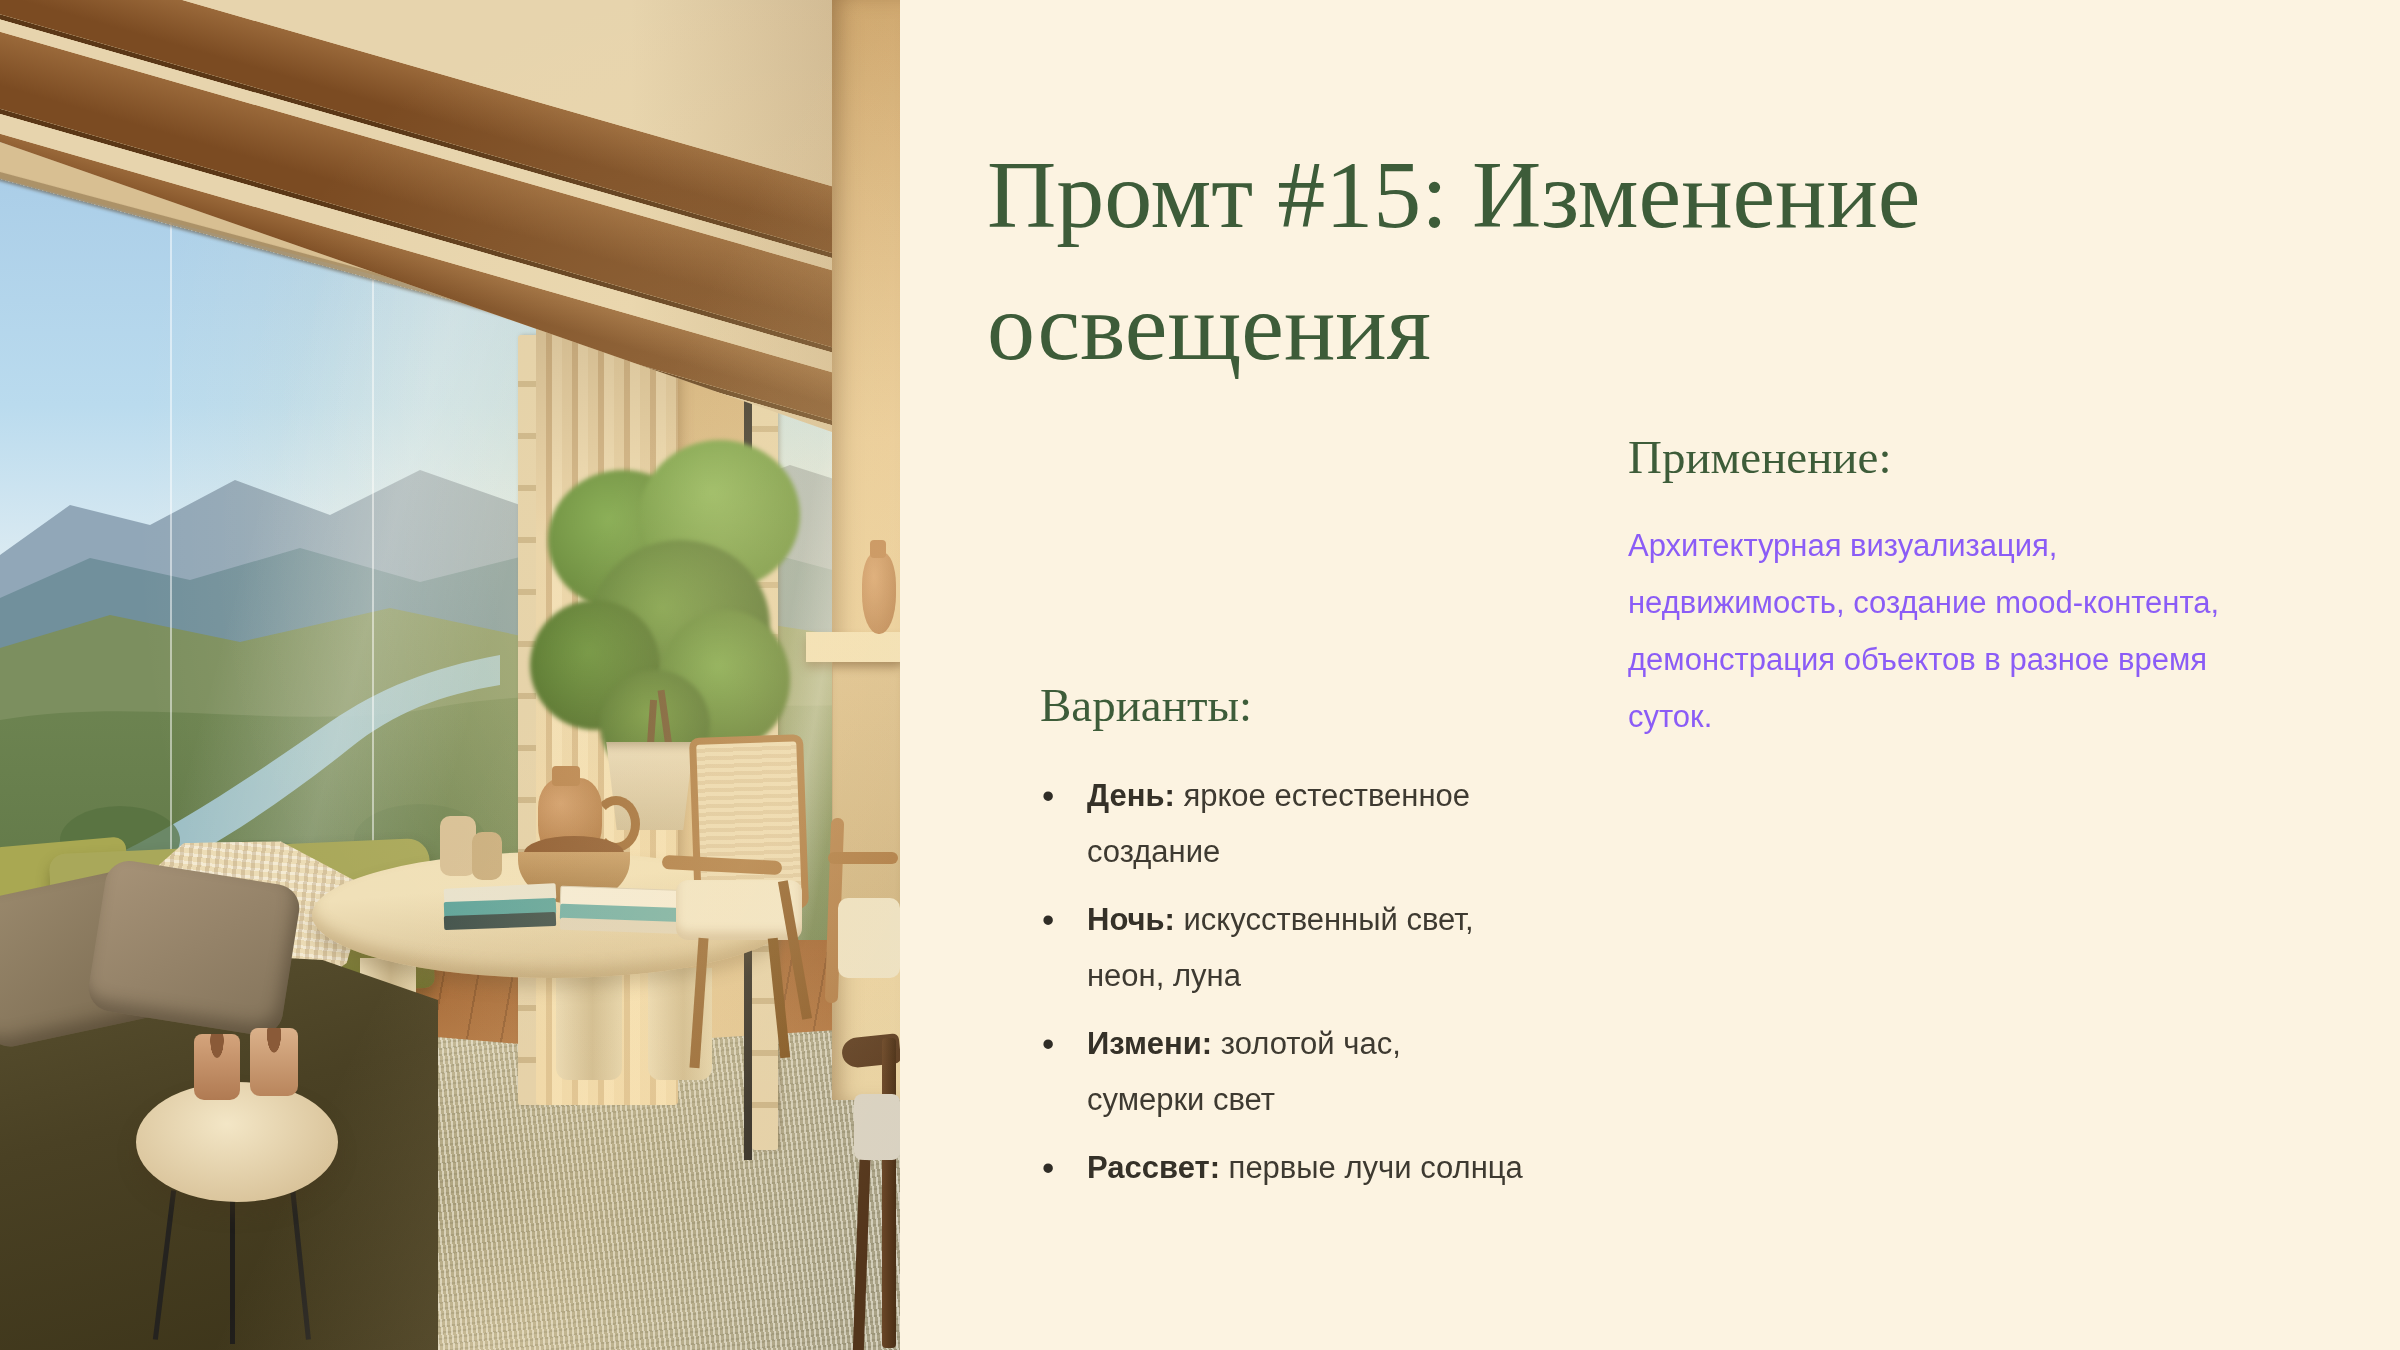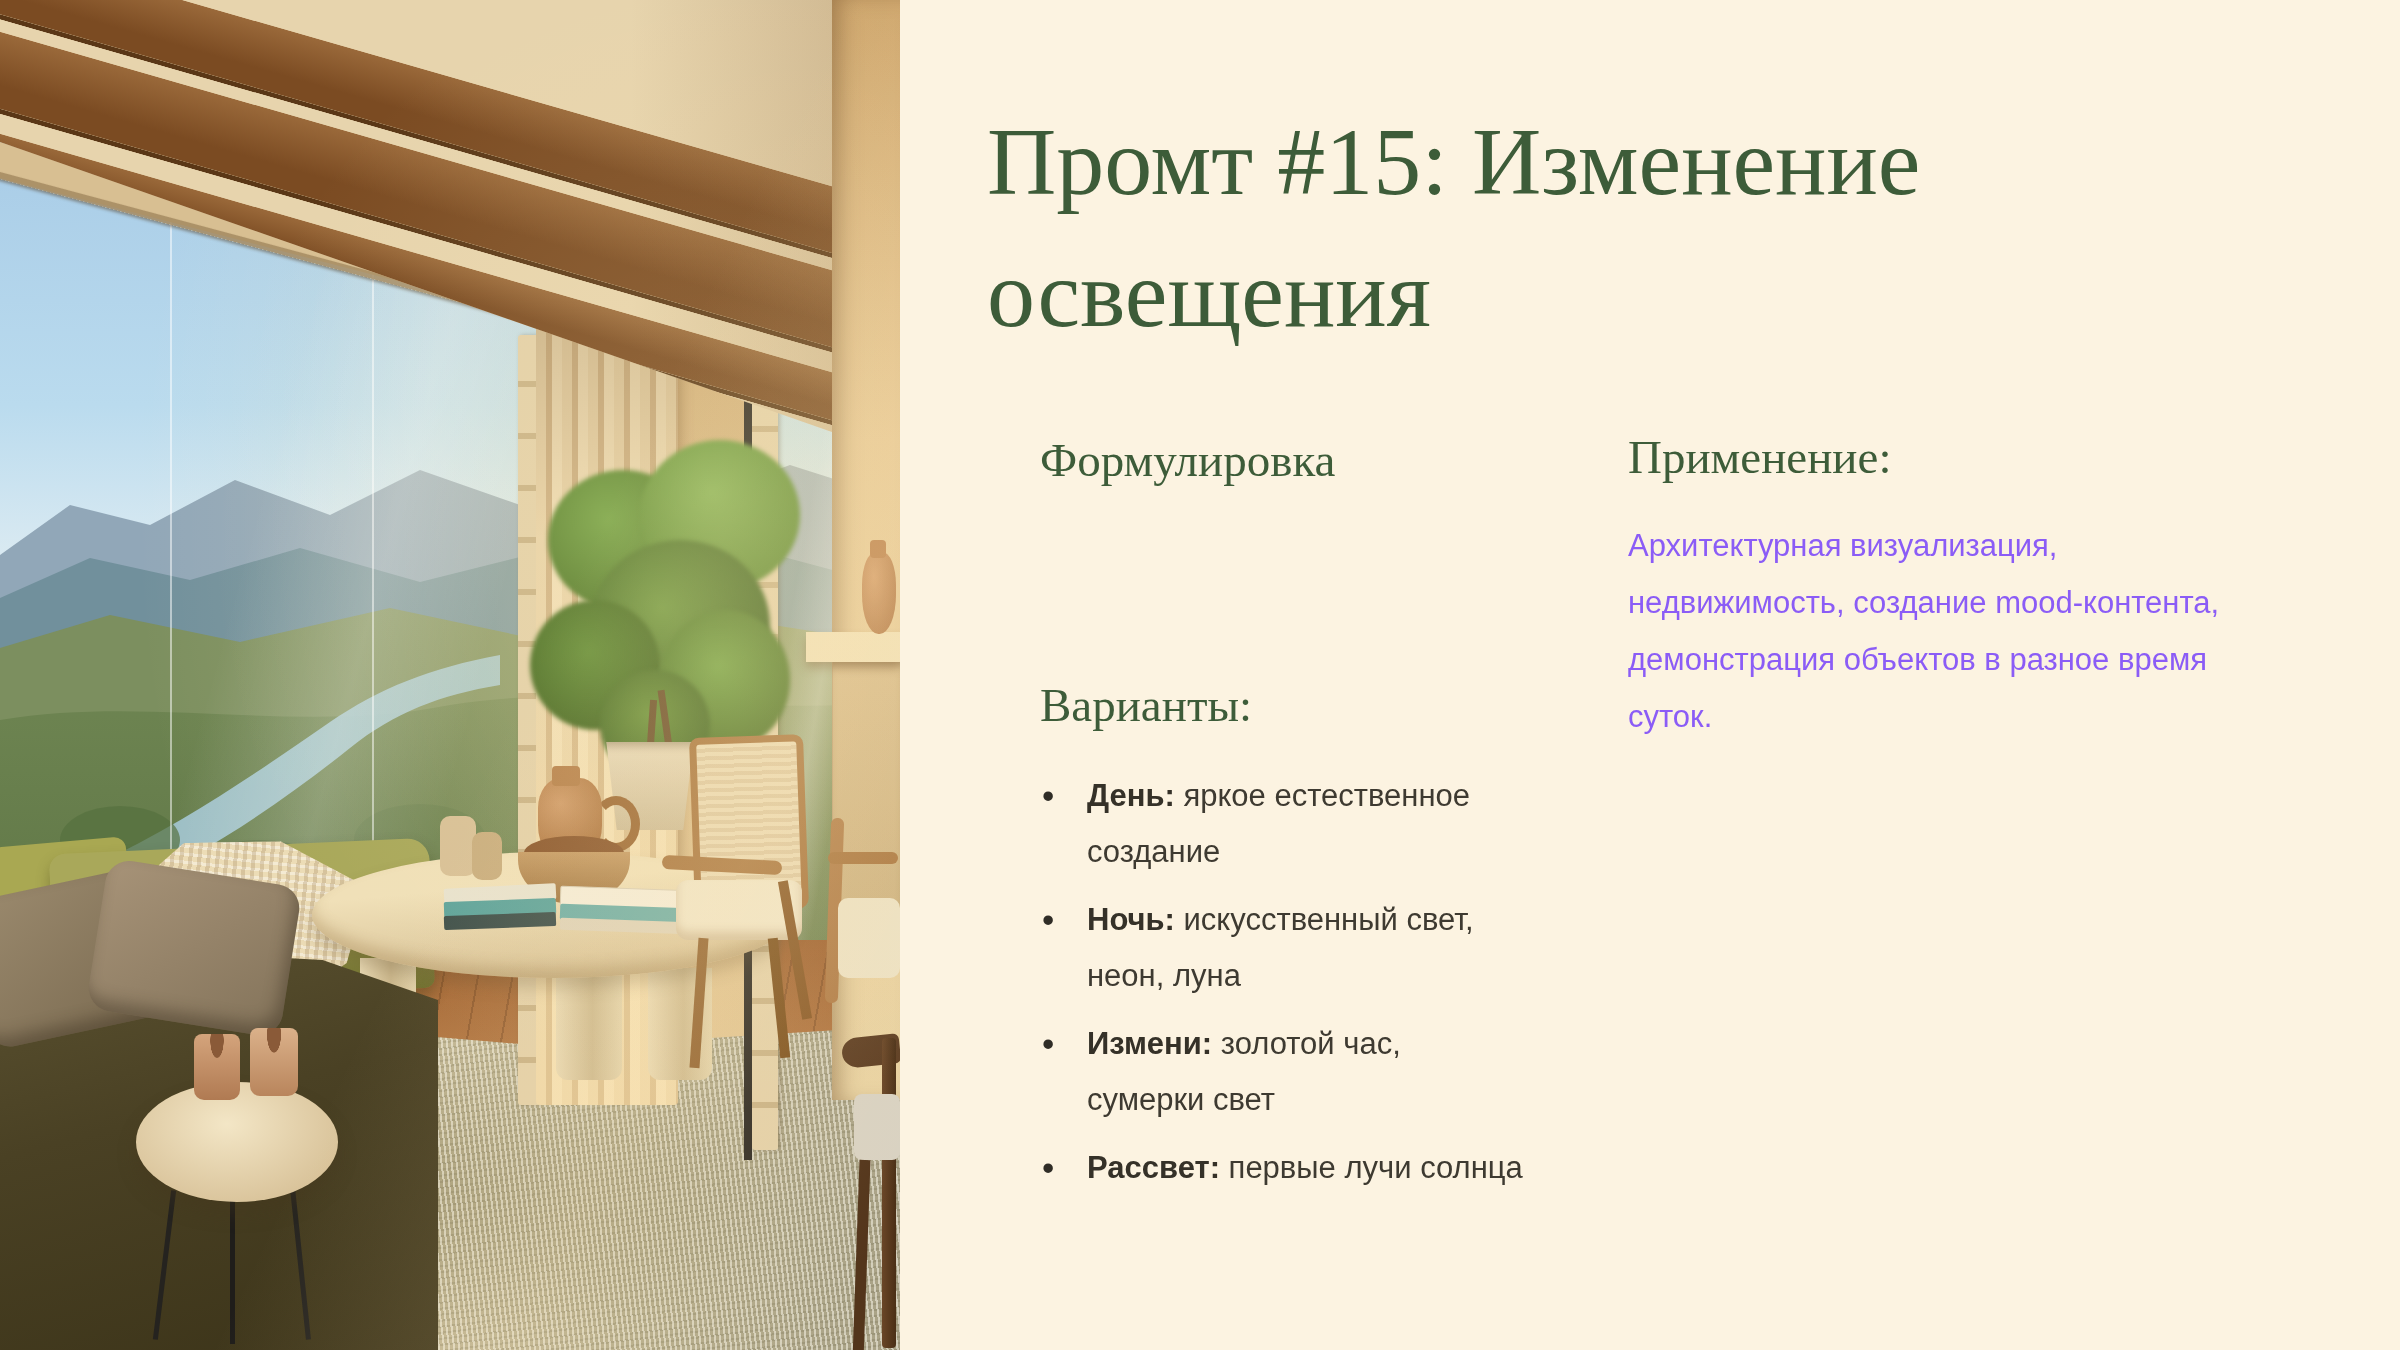--- a/index.html
+++ b/index.html
@@ -162,21 +162,21 @@
   .dc-post{left:40px;top:6px;width:14px;height:310px;border-radius:4px;
       background:linear-gradient(90deg,#6a4627,#4a2f16);}
   .dc-cushion{left:12px;top:62px;width:46px;height:66px;background:#d9d2c2;border-radius:8px;}
   .dc-leg{left:14px;top:128px;width:11px;height:200px;background:#53351b;transform:rotate(2deg);}
   .sun-glare{left:0;top:0;width:900px;height:1350px;z-index:20;pointer-events:none;
       background:radial-gradient(ellipse at 80% 40%,rgba(255,235,180,.22),transparent 50%),
                  linear-gradient(115deg,transparent 55%,rgba(255,225,170,.18) 75%,transparent 95%);}
   
   .panel{position:absolute;left:900px;top:0;width:1500px;height:1350px;}
   .panel .serif{font-family:"Liberation Serif", serif;font-weight:400;color:#3d5c39;margin:0;}
-  .title{position:absolute;left:87px;top:96px;width:1120px;font-size:96px;line-height:132px;}
+  .title{position:absolute;left:87px;top:129px;width:1120px;font-size:96px;line-height:132px;}
   .h2{position:absolute;font-size:47px;line-height:61px;}
   .h-form{left:140px;top:430px;}
   .h-var{left:140px;top:675px;}
   .h-app{left:728px;top:427px;}
   .quote{position:absolute;left:140px;top:535px;width:520px;padding-left:47px;
       border-left:5px solid #3a5a35;font-size:31px;line-height:53px;color:#3e3a31;}
   .bullets{position:absolute;left:140px;top:768px;width:520px;margin:0;padding:0;list-style:none;
       font-size:31px;color:#3e3a31;}
   .bullets li{position:relative;padding-left:47px;line-height:56px;margin-bottom:12px;}
   .bullets .dot{position:absolute;left:2px;top:0;font-size:35px;line-height:56px;color:#2f2c26;}
@@ -336,21 +336,20 @@
       <div class="dc-cushion"></div>
       <div class="dc-leg"></div>
     </div>
 
     <div class="sun-glare"></div>
   </div>
 
   <div class="panel">
     <h1 class="serif title">Промт #15: Изменение освещения</h1>
 
-    <h2 class="serif h2 h-form">Формулировка</h2>
 
     <h2 class="serif h2 h-var">Варианты:</h2>
     <ul class="bullets">
       <li>
         <span class="dot">•</span>
         <b>День:</b><span> яркое естественное</span><br>
         <span>создание</span>
       </li>
       <li>
         <span class="dot">•</span>

